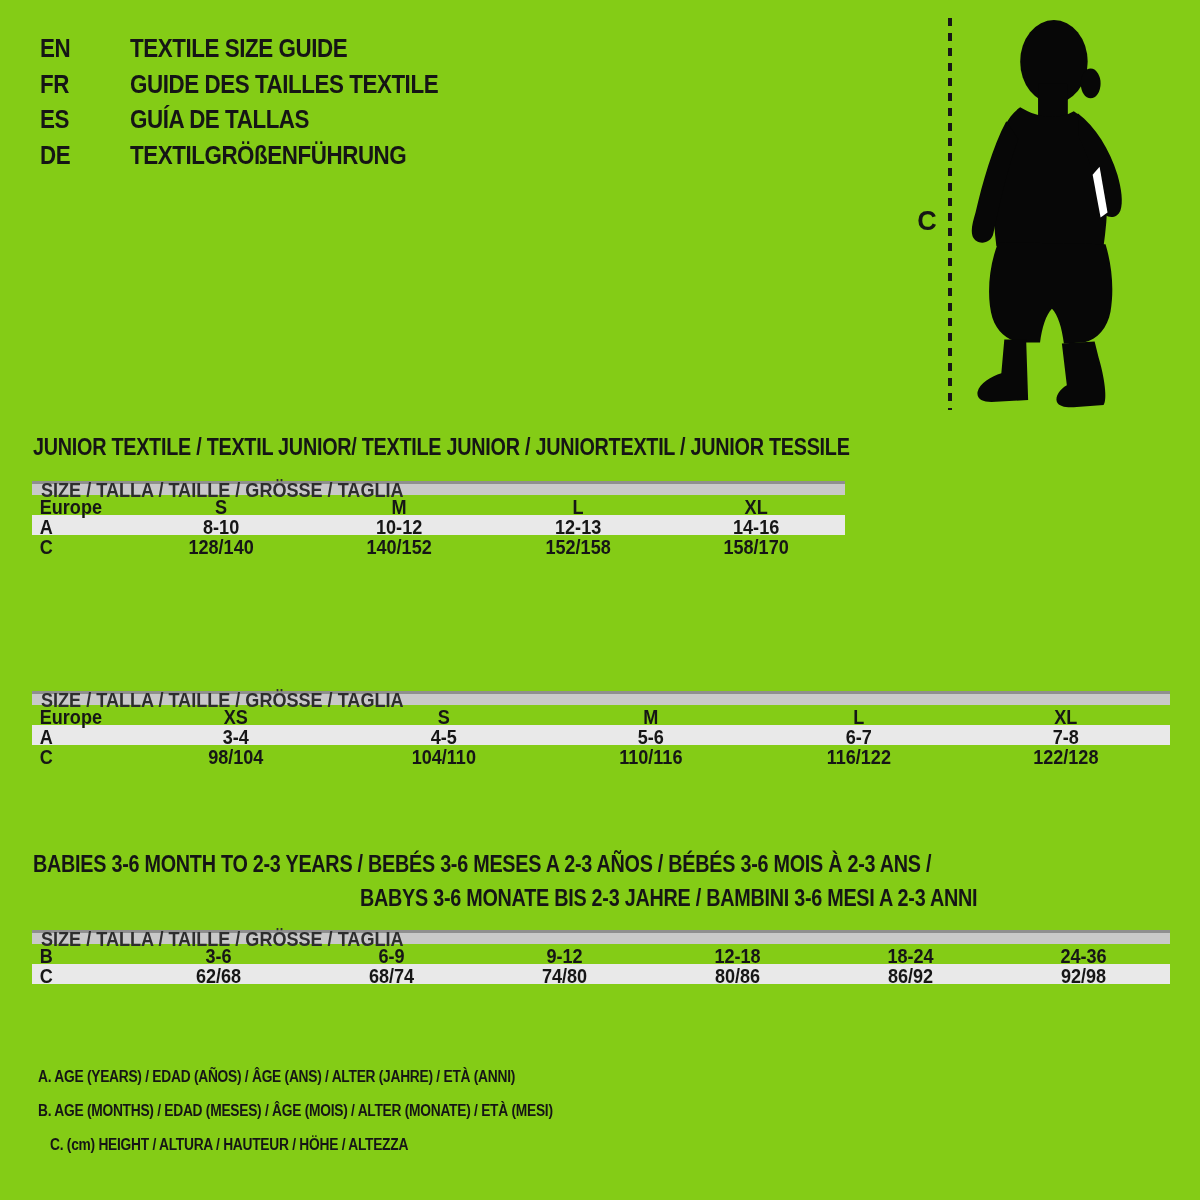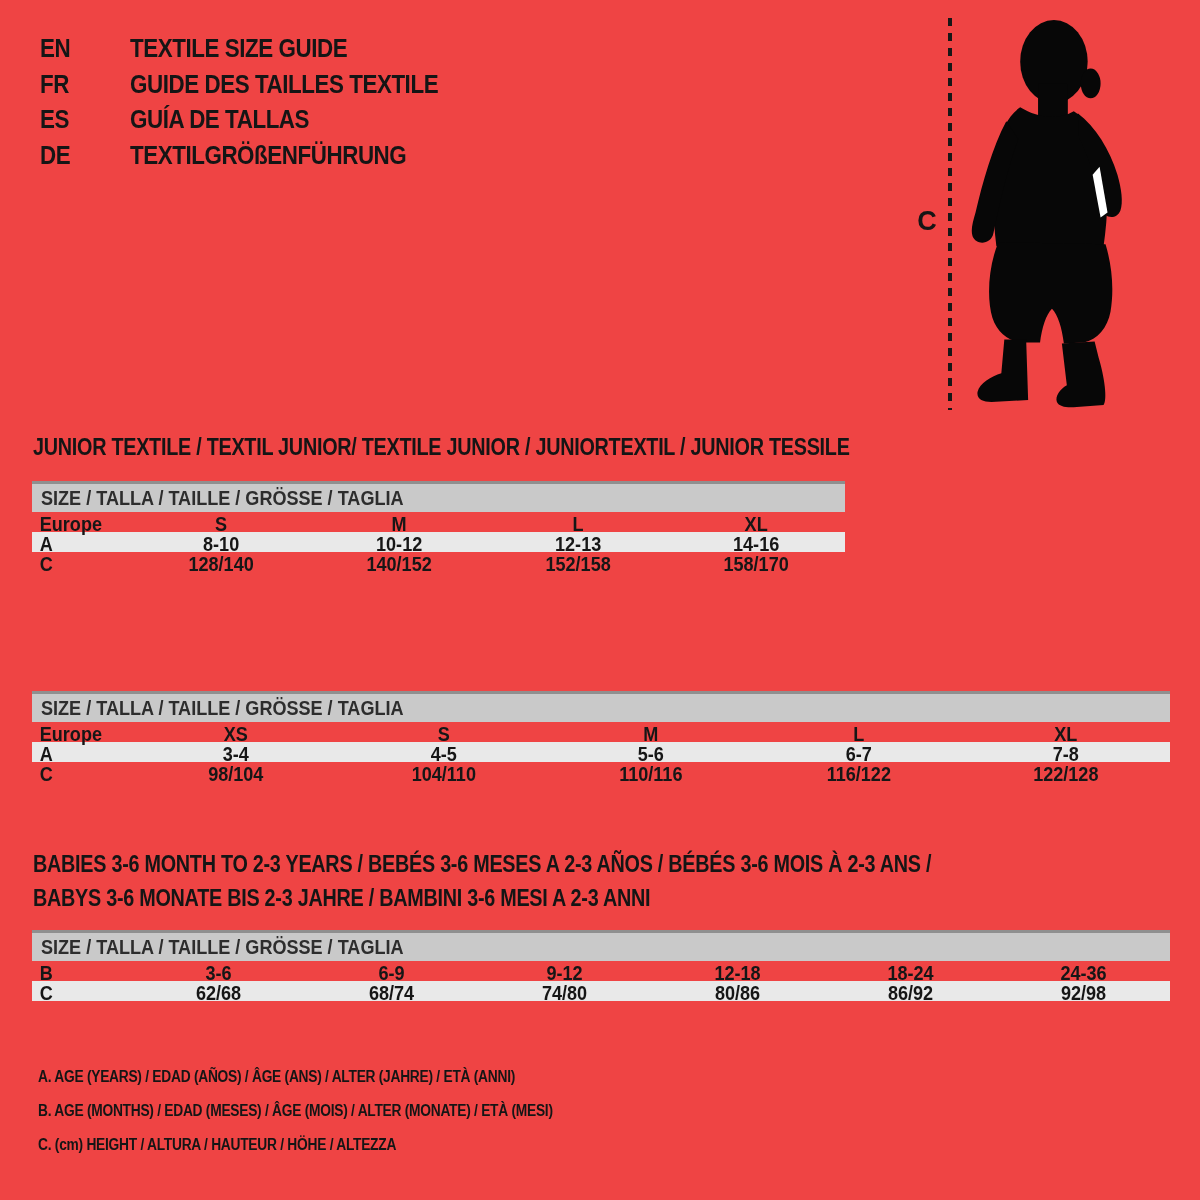--- a/index.html
+++ b/index.html
@@ -1,18 +1,18 @@
 <!DOCTYPE html>
 <html><head>
 <meta charset="utf-8">
 <style>
   * { margin:0; padding:0; box-sizing:border-box; }
   html,body { background:#ffffff; }
   .page {
-    position:relative; width:1200px; height:1200px; background:#ef4444;
+    position:relative; width:1200px; height:1200px; background:#84cc16;
     font-family:"Liberation Sans","DejaVu Sans",sans-serif;
     color:#151515; overflow:hidden;
   }
   .cond { display:inline-block; transform:scaleX(0.86); transform-origin:0 50%; white-space:nowrap; }
 
   
   .lang-list { position:absolute; left:40px; top:31px; }
   .lang-row { display:flex; align-items:center; height:35.5px; font-size:26px; font-weight:bold; letter-spacing:-0.5px; }
   .lang-code { width:90px; flex:0 0 auto; }
 
@@ -22,21 +22,21 @@
   .silhouette { position:absolute; left:958px; top:16px; width:175px; height:392px; }
 
   
   .sec-title { position:absolute; font-size:23px; font-weight:bold; letter-spacing:-0.3px; white-space:nowrap; }
   .title-sub { font-size:14px; position:relative; top:5px; font-weight:bold; }
   .two-line { line-height:34px; }
 
   
   .size-table { position:absolute; }
   .band {
-    height:31px; background:#c9c9c9; border-top:3px solid #8f8f8f;
+    height:14px; background:#c9c9c9; border-top:3px solid #8f8f8f;
     display:flex; align-items:center; padding-left:9px;
     font-size:21px; font-weight:bold; color:#2d2d2d;
   }
   .trow {
     display:grid; grid-template-columns:100px repeat(var(--n),1fr);
     height:20px; align-items:center;
     font-size:21px; font-weight:bold; color:#161616;
   }
   .trow .lbl { padding-left:9px; text-align:left; transform:scaleX(0.86); transform-origin:0 50%; white-space:nowrap; }
   .trow .val { text-align:center; transform:scaleX(0.86); transform-origin:50% 50%; white-space:nowrap; }
@@ -152,21 +152,21 @@
     <div class="trow">
       <span class="lbl">C</span>
       <span class="val">98/104</span>
       <span class="val">104/110</span>
       <span class="val">110/116</span>
       <span class="val">116/122</span>
       <span class="val">122/128</span>
     </div>
   </div>
 
-  <div class="sec-title two-line" style="left:33px; top:847px;">
+  <div class="sec-title two-line" style="left:33px; top:847px;text-align:right;">
     <div><span class="cond">BABIES 3-6 MONTH TO 2-3 YEARS / BEBÉS 3-6 MESES A 2-3 AÑOS / BÉBÉS 3-6 MOIS À 2-3 ANS /</span></div>
     <div><span class="cond">BABYS 3-6 MONATE BIS 2-3 JAHRE / BAMBINI 3-6 MESI A 2-3 ANNI</span></div>
   </div>
   <div class="size-table" style="left:32px; top:930px; width:1138px; --n:6;">
     <div class="band">
       <span class="cond">SIZE / TALLA / TAILLE / GRÖSSE / TAGLIA</span>
     </div>
     <div class="trow">
       <span class="lbl">B</span>
       <span class="val">3-6</span>
@@ -186,17 +186,17 @@
       <span class="val">92/98</span>
     </div>
   </div>
 
   <div class="legend-line" style="top:1068px;">
     <span class="cond">A. AGE (YEARS) / EDAD (AÑOS) / ÂGE (ANS) / ALTER (JAHRE) / ETÀ (ANNI)</span>
   </div>
   <div class="legend-line" style="top:1102px;">
     <span class="cond">B. AGE (MONTHS) / EDAD (MESES) / ÂGE (MOIS) / ALTER (MONATE) / ETÀ (MESI)</span>
   </div>
-  <div class="legend-line" style="top:1136px;">
+  <div class="legend-line" style="top:1136px;margin-left:12px;">
     <span class="cond">C. (cm) HEIGHT / ALTURA / HAUTEUR / HÖHE / ALTEZZA</span>
   </div>
 
 </div>
 
 </body></html>

